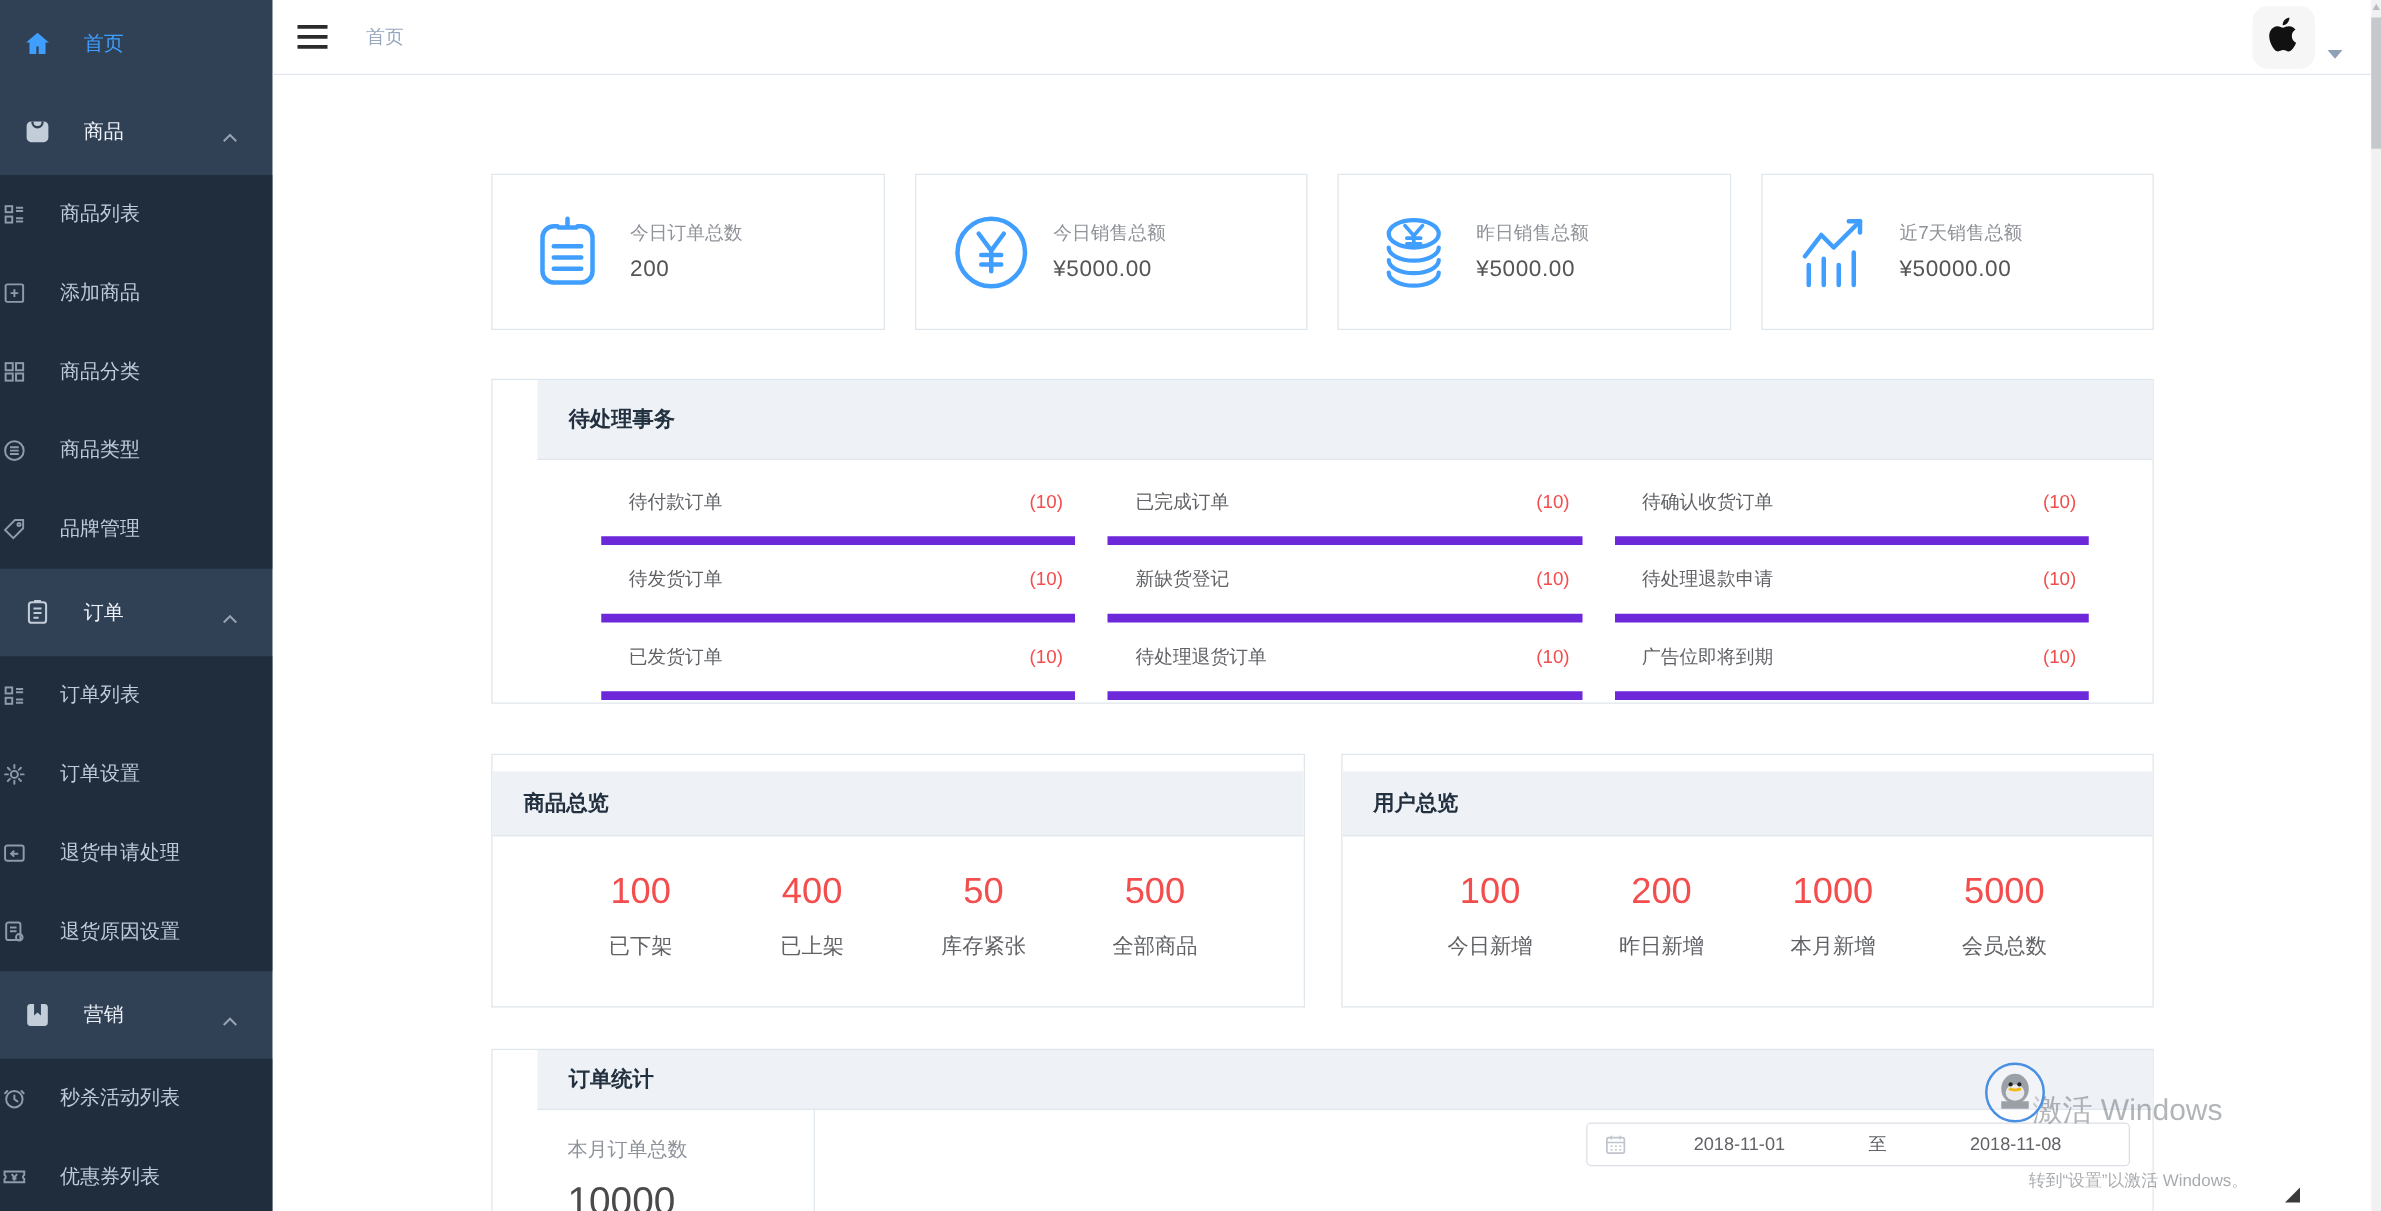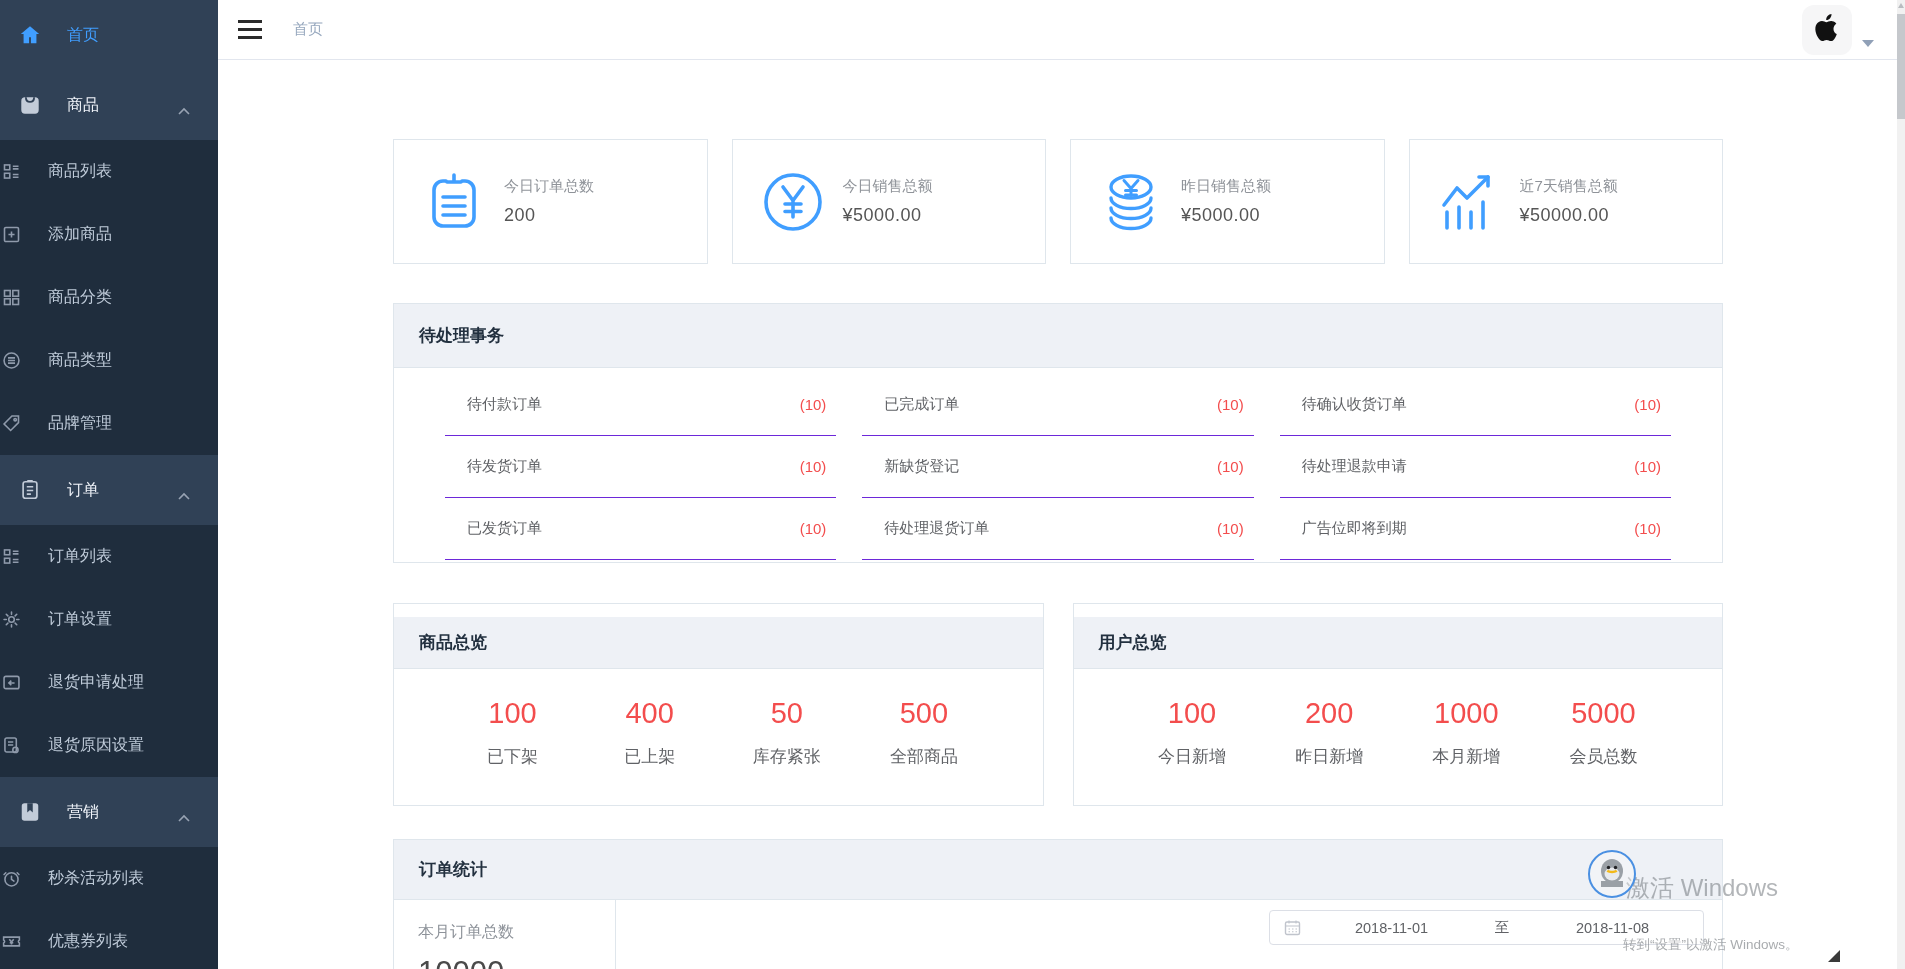--- a/index.html
+++ b/index.html
@@ -31,36 +31,36 @@
   .avatar { position:absolute; top:5px; right:53px; width:50px; height:50px; border-radius:12px; background:#f6f6f7; display:flex; align-items:center; justify-content:center; cursor:pointer; }
   .avatar-caret { position:absolute; top:40px; right:31px; width:0; height:0; border-left:6px solid transparent; border-right:6px solid transparent; border-top:7px solid #90a0b7; cursor:pointer; }
   
   .content { padding:79px 0 0 175px; width:1505px; }
   .cards { display:flex; gap:24px; width:1330px; }
   .card { flex:1; height:125px; border:1px solid #dfe6ec; background:#fff; display:flex; align-items:center; padding-left:28px; }
   .card-icon { width:64px; height:64px; color:#409eff; flex:none; }
   .card-text { margin-left:18px; }
   .card-label { font-size:15px; color:#8f9399; }
   .card-value { font-size:18px; color:#555; margin-top:9px; letter-spacing:.5px; }
-  .panel { width:1330px; border:1px solid #dfe6ec; background:#fff; }
+  .panel { width:1330px; border:1px solid #dfe6ec; background:#fff;padding-left:36px; }
   .panel-header { height:64px; background:#eef1f6; border-bottom:1px solid #dfe6ec; display:flex; align-items:center; padding-left:25px; font-size:17px; font-weight:bold; color:#22303f; }
   .todo-panel { margin-top:39px; }
   .todo-body { padding:6px 51px 2px; display:grid; grid-template-columns:1fr 1fr 1fr; column-gap:26px; }
-  .todo-cell { height:62px; display:flex; align-items:center; justify-content:space-between; border-bottom:1px solid #6d28d9; padding:0 10px 0 22px; cursor:pointer; }
+  .todo-cell { height:62px; display:flex; align-items:center; justify-content:space-between; border-bottom:7px solid #6d28d9; padding:0 10px 0 22px; cursor:pointer; }
   .todo-label { font-size:15px; color:#606266; }
   .todo-count { font-size:15px; color:#f34d4d; }
   .overview-row { margin-top:40px; display:flex; gap:29px; width:1330px; }
   .ov-panel { flex:1; border:1px solid #dfe6ec; background:#fff; height:203px; }
   .ov-panel .panel-header { height:52px;margin-top:13px; }
   .ov-body { display:flex; padding:28px 50px 0; }
   .ov-stat { flex:1; text-align:center; }
   .ov-num { font-size:29px; color:#f34d4d; }
   .ov-label { font-size:17px; color:#606266; margin-top:15px; }
   .order-stats { margin-top:33px; height:220px; }
-  .order-stats .panel-header { height:60px; }
+  .order-stats .panel-header { height:48px; }
   .os-body { display:flex; height:160px; }
   .os-left { width:222px; border-right:1px solid #dfe6ec; padding:22px 0 0 24px; }
   .os-metric-label { font-size:16px; color:#8e939a; }
   .os-metric-value { font-size:31px; color:#4a4a4a; margin-top:12px; }
   .os-right { flex:1; position:relative; }
   .date-range { position:absolute; top:10px; right:18px; width:435px; height:35px; border:1px solid #dcdfe6; border-radius:4px; background:#fff; display:flex; align-items:center; }
   .cal-icon { margin-left:14px; color:#c0c4cc; display:flex; }
   .date-input { flex:1; text-align:center; font-size:14.5px; color:#606266; cursor:text; }
   .date-sep { width:40px; text-align:center; font-size:14.5px; color:#606266; }
   

